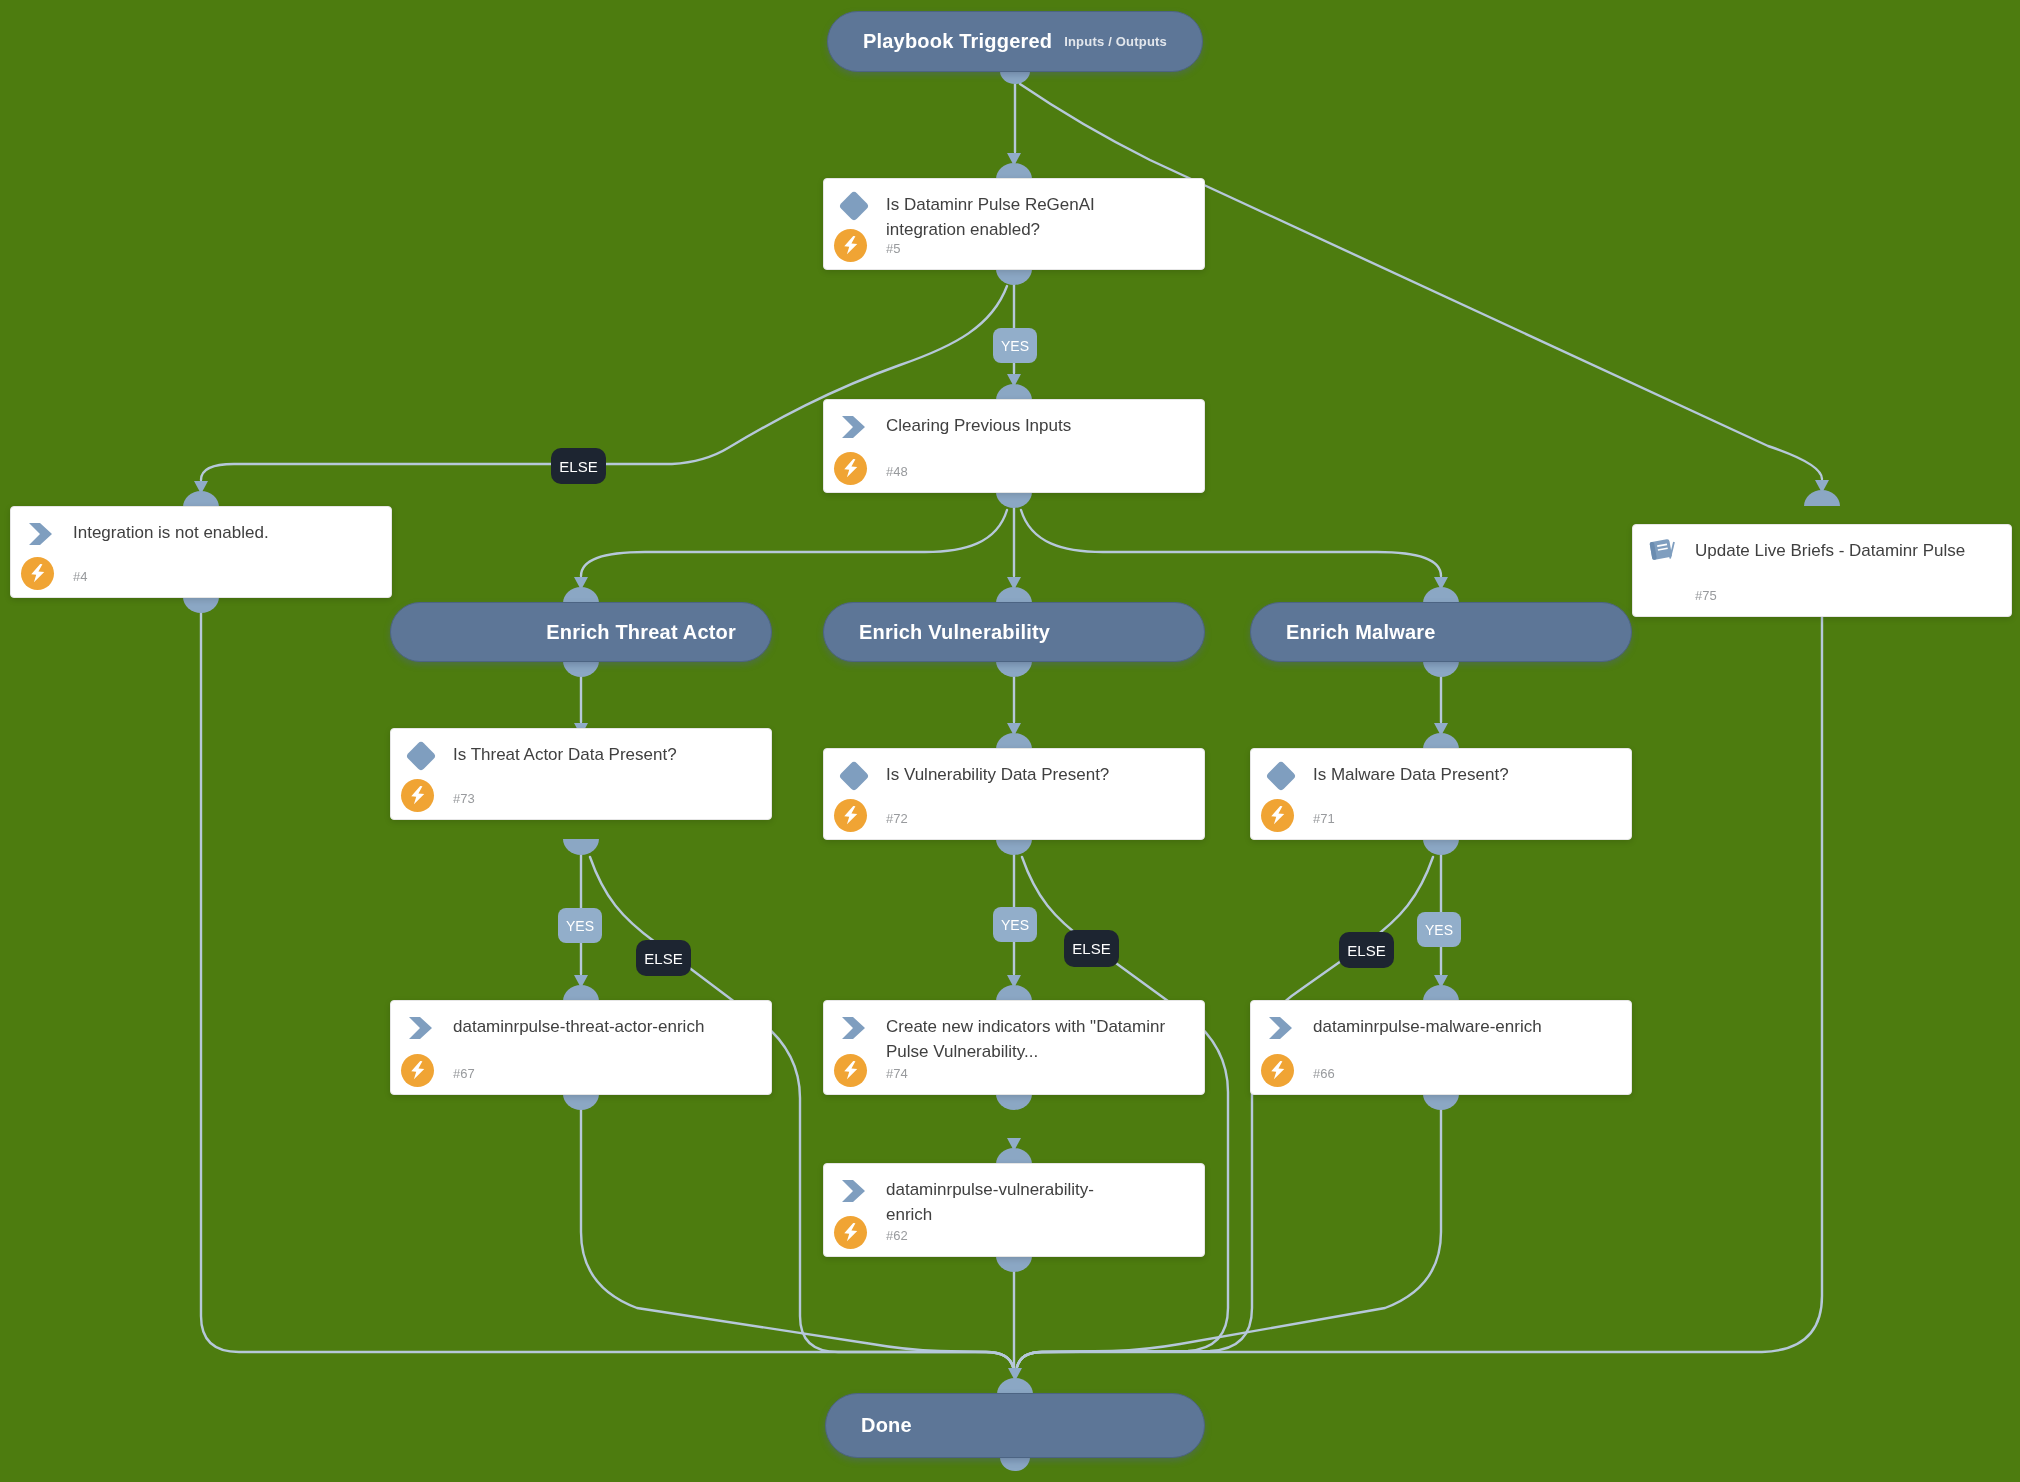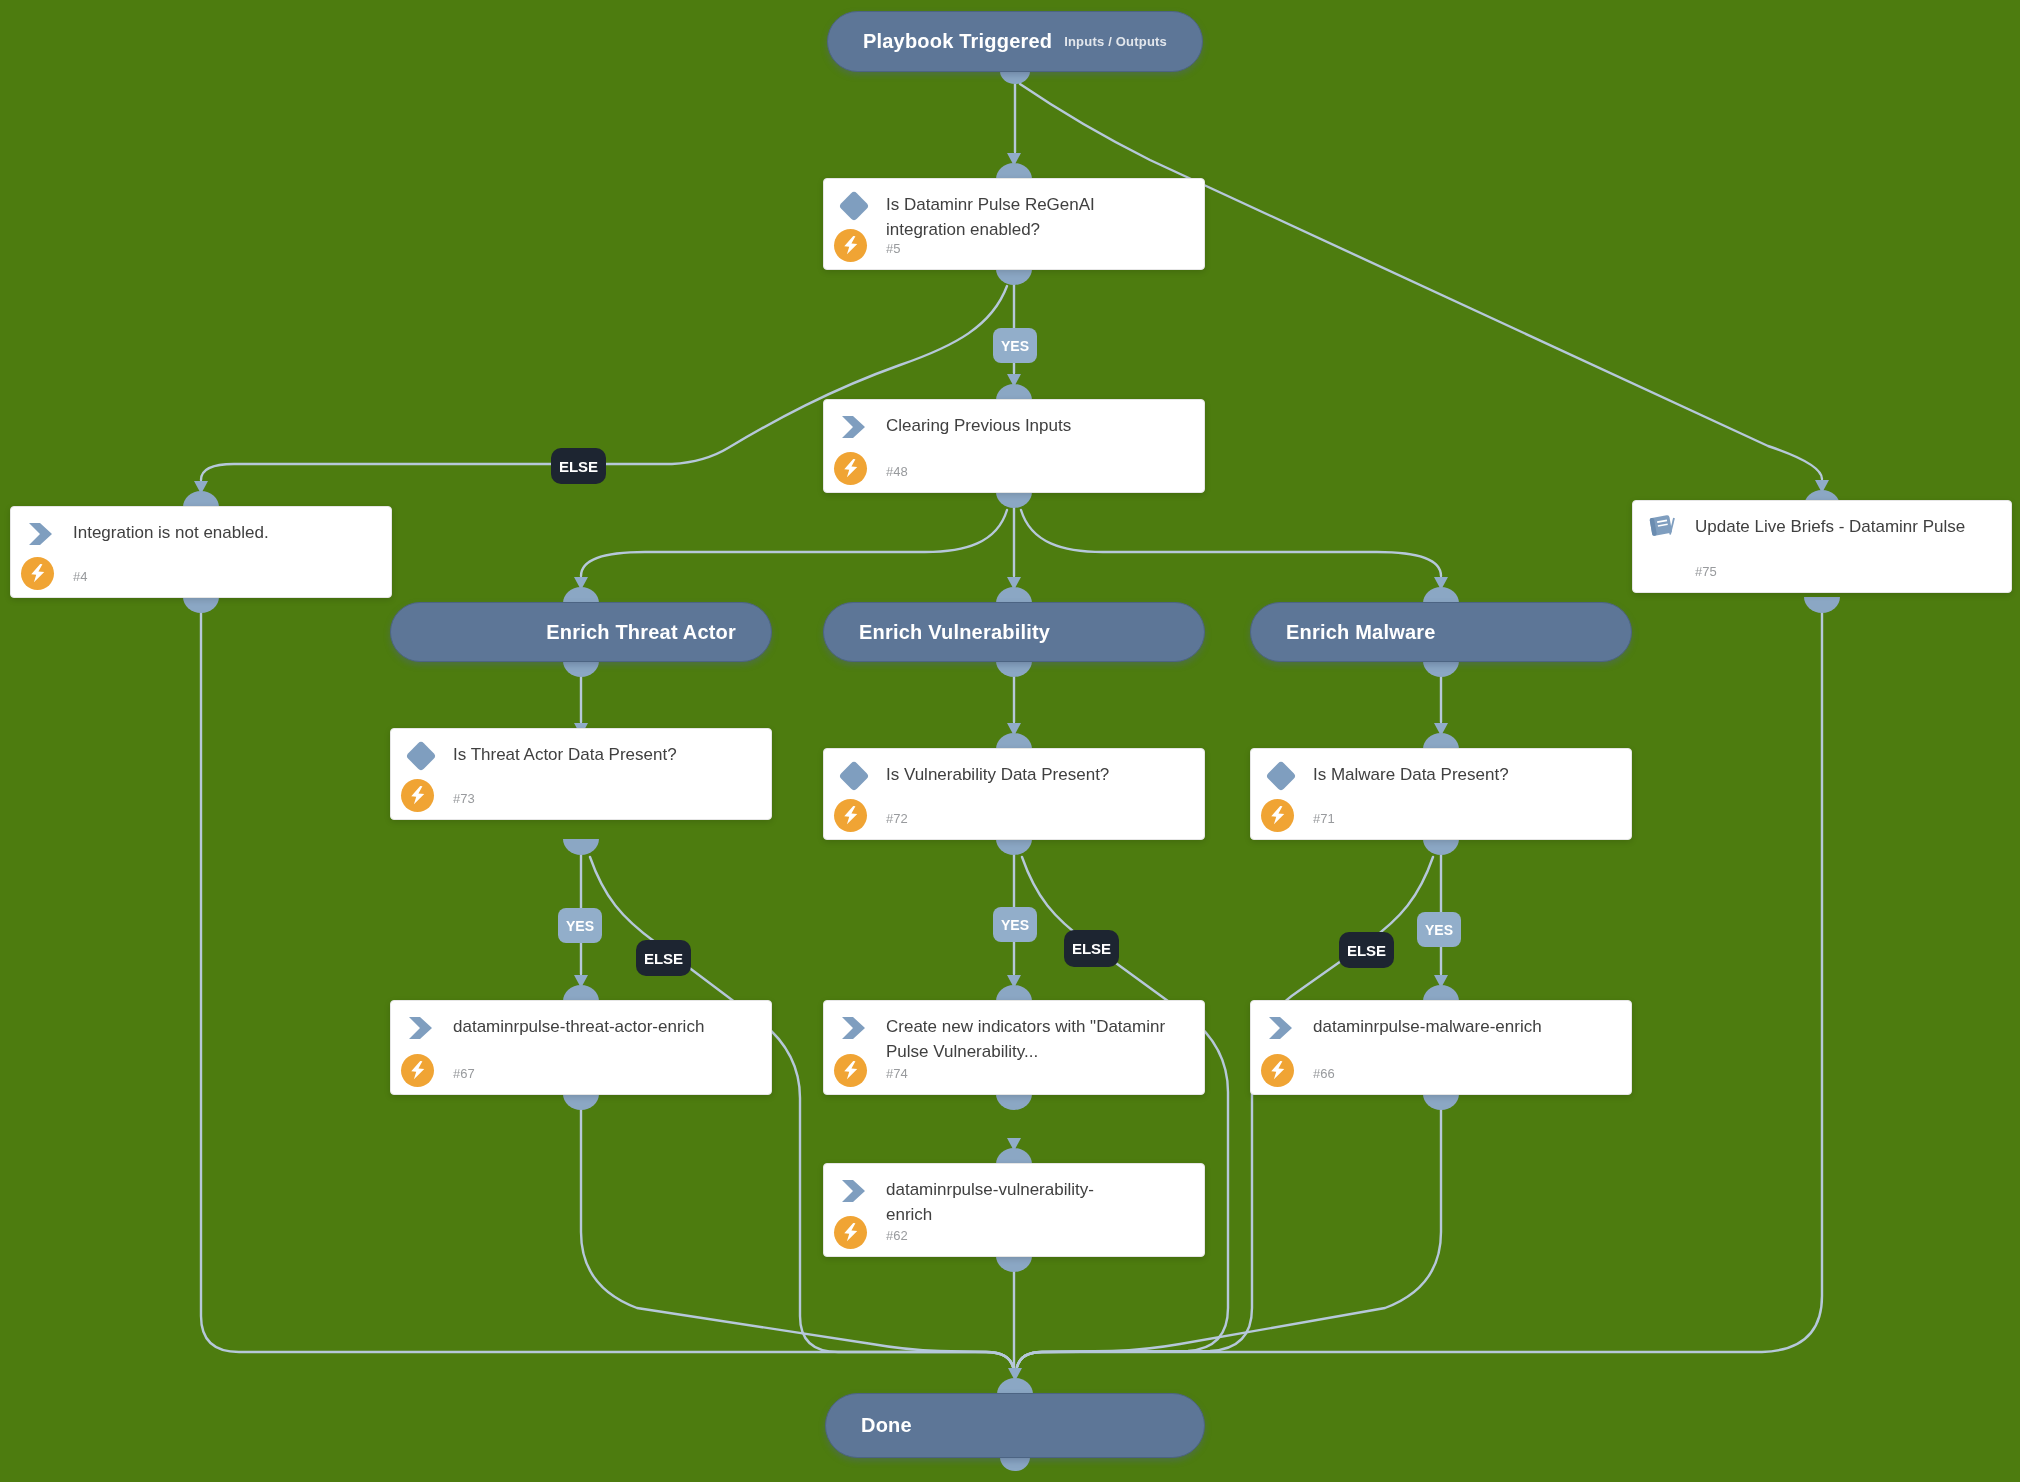--- a/index.html
+++ b/index.html
@@ -22,21 +22,21 @@
                color:#404040;overflow-wrap:anywhere;}
   .card .num{position:absolute;left:62px;bottom:13px;font-size:13px;color:#989a9d;}
   .diamond{position:absolute;left:19px;top:16px;width:22px;height:22px;background:#7f9ebf;
            border-radius:4px;transform:rotate(45deg);}
   .chev{position:absolute;left:18px;top:16px;width:24px;height:22px;}
   .bookic{position:absolute;left:14px;top:12px;width:30px;height:27px;}
   .bolt{position:absolute;left:10px;bottom:7px;width:33px;height:33px;border-radius:50%;
         background:#f0a434;display:flex;align-items:center;justify-content:center;}
 
   .blabel{position:absolute;display:flex;align-items:center;justify-content:center;
-          color:#ffffff;font-weight:700;border-radius:8px;}
+          color:#ffffff;font-weight:400;border-radius:8px;}
   .yes{background:#92aeca;font-size:14px;}
   .else{background:#1d2531;font-size:15px;border-radius:10px;}
 </style>
 </head>
 <body>
 
 <div id="canvas">
 
   <svg id="wires" viewBox="0 0 2020 1482">
     <g>
@@ -157,21 +157,21 @@
       </svg>
     <div class="title">Integration is not enabled.</div>
     <span class="bolt">
       <svg width="21" height="21" viewBox="0 0 24 24">
           <polygon points="14,1 5,13.5 10.7,13.5 9,22.5 19.5,9.5 12.8,9.5 16.5,1" fill="#ffffff" transform="rotate(6 12 12)"></polygon>
         </svg>
     </span>
     <div class="num">#4</div>
   </div>
 
-  <div class="card" style="left:1632px;top:500px;width:380px;height:93px;">
+  <div class="card" style="left:1632px;top:524px;width:380px;height:93px;">
     <svg class="bookic" viewBox="0 0 30 26">
       <g transform="rotate(-10 14 13)">
         <rect x="4" y="3" width="20" height="18" rx="2.5" fill="#7f9ebf"></rect>
         <rect x="4" y="3" width="4.5" height="18" rx="2" fill="#6a8cb0"></rect>
         <line x1="11" y1="8" x2="21" y2="8" stroke="#ffffff" stroke-width="1.6"></line>
         <line x1="11" y1="12" x2="21" y2="12" stroke="#ffffff" stroke-width="1.6"></line>
       </g>
       <line x1="27" y1="4.5" x2="23" y2="21" stroke="#7f9ebf" stroke-width="1.8"></line>
     </svg>
     <div class="title">Update Live Briefs - Dataminr Pulse</div>

